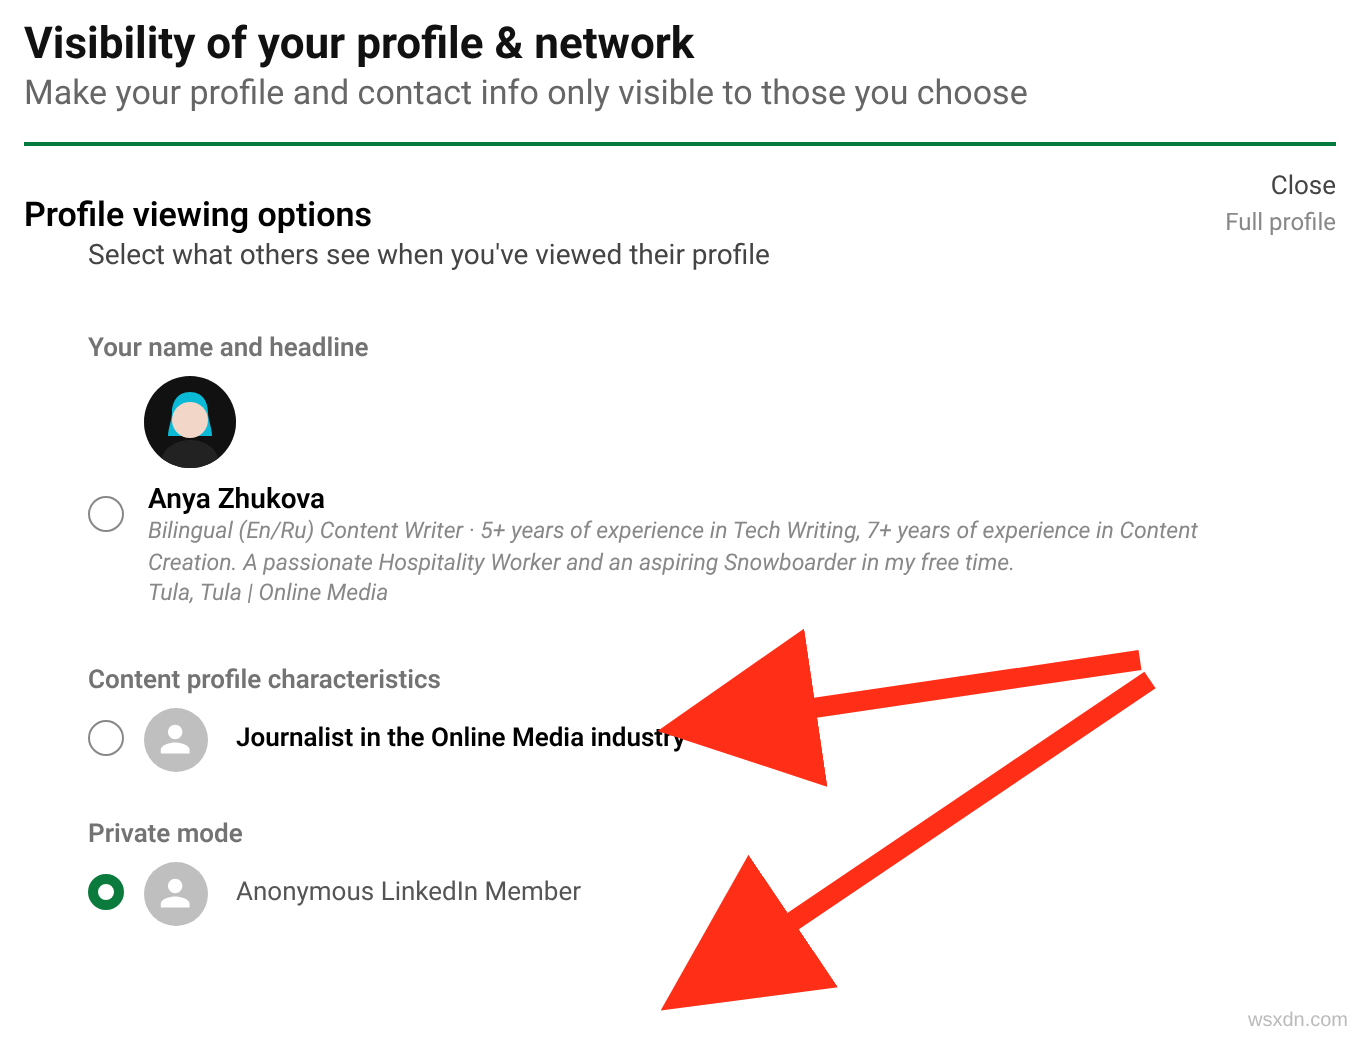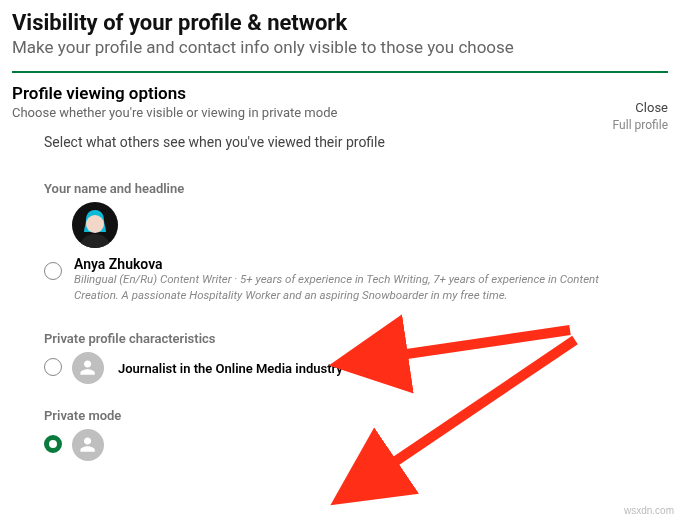--- a/index.html
+++ b/index.html
@@ -160,21 +160,20 @@
 
 <div class="header">
   <h1>Visibility of your profile &amp; network</h1>
   <p class="sub">Make your profile and contact info only visible to those you choose</p>
 </div>
 <hr class="rule">
 
 <div class="section-row">
   <div>
     <h2 class="section-heading">Profile viewing options</h2>
-    <p class="section-sub">Choose whether you're visible or viewing in private mode</p>
   </div>
   <div class="close-link">
     <div>Close</div>
     <div class="full">Full profile</div>
   </div>
 </div>
 
 <p class="instruction">Select what others see when you've viewed their profile</p>
 
 <p class="opt-label">Your name and headline</p>
@@ -189,44 +188,46 @@
           <circle cx="23" cy="22" r="9" fill="#f2d6c8"></circle>
           <path d="M8 46 C8 36 16 32 23 32 C30 32 38 36 38 46 Z" fill="#222"></path>
         </svg>
       </div>
     </div>
     <div style="display:flex; align-items:flex-start; margin-top:4px;">
       <div class="radio"></div>
       <div class="opt1-content">
         <div class="opt-name">Anya Zhukova</div>
         <div class="opt-desc">Bilingual (En/Ru) Content Writer · 5+ years of experience in Tech Writing, 7+ years of experience in Content Creation. A passionate Hospitality Worker and an aspiring Snowboarder in my free time.</div>
+        <div class="opt-desc">Tula, Tula | Online Media</div>
       </div>
     </div>
   </div>
 </div>
 
-<p class="opt-label">Private profile characteristics</p>
+<p class="opt-label">Content profile characteristics</p>
 <div class="option">
   <div class="radio"></div>
   <div class="avatar small" style="margin-left:10px;">
     <svg class="person" viewBox="0 0 24 24">
         <path d="M12 12c2.5 0 4.5-2 4.5-4.5S14.5 3 12 3 7.5 5 7.5 7.5 9.5 12 12 12zm0 2c-3 0-9 1.5-9 4.5V21h18v-2.5c0-3-6-4.5-9-4.5z"></path>
       </svg>
   </div>
   <div class="opt-inline-text">Journalist in the Online Media industry</div>
 </div>
 
 <p class="opt-label">Private mode</p>
 <div class="option" style="margin-bottom:8px;">
   <div class="radio selected"></div>
   <div class="avatar small" style="margin-left:10px;">
     <svg class="person" viewBox="0 0 24 24">
         <path d="M12 12c2.5 0 4.5-2 4.5-4.5S14.5 3 12 3 7.5 5 7.5 7.5 9.5 12 12 12zm0 2c-3 0-9 1.5-9 4.5V21h18v-2.5c0-3-6-4.5-9-4.5z"></path>
       </svg>
   </div>
+  <div class="opt-inline-text dim">Anonymous LinkedIn Member</div>
 </div>
 
 <svg class="overlay" width="680" height="522">
   <defs>
     <marker id="ah" viewBox="0 0 10 10" refX="1" refY="5" markerWidth="8" markerHeight="8" orient="auto">
       <path d="M0 0 L10 5 L0 10 Z" fill="#ff2e17"></path>
     </marker>
   </defs>
   <line x1="570" y1="330" x2="400" y2="355" stroke="#ff2e17" stroke-width="10" marker-end="url(#ah)"></line>
   <line x1="575" y1="340" x2="390" y2="465" stroke="#ff2e17" stroke-width="10" marker-end="url(#ah)"></line>

